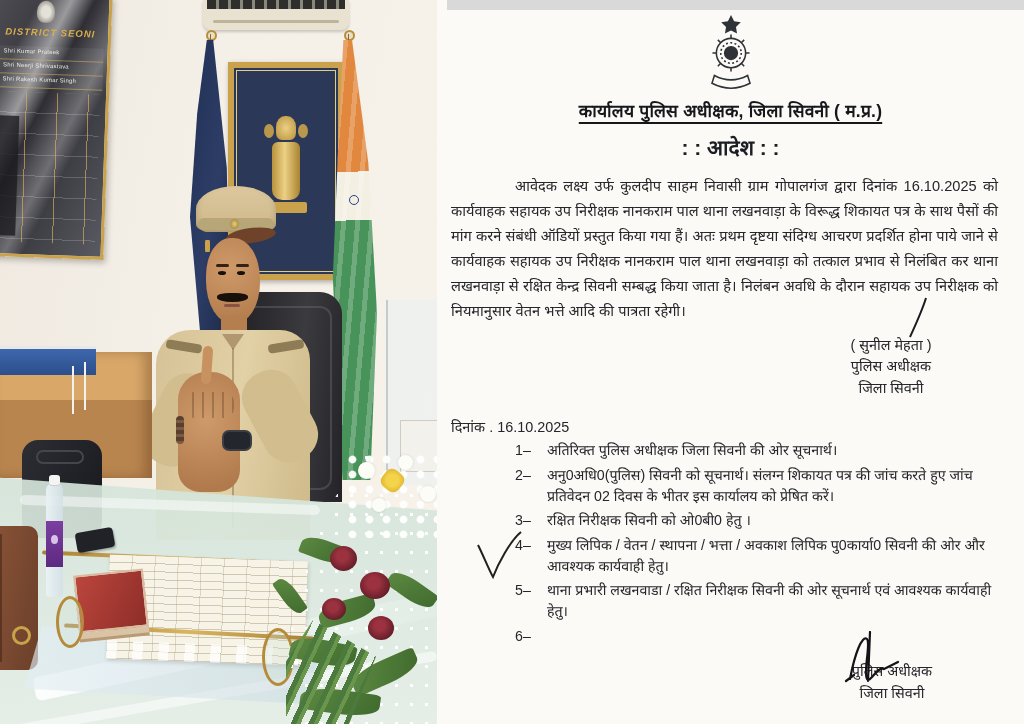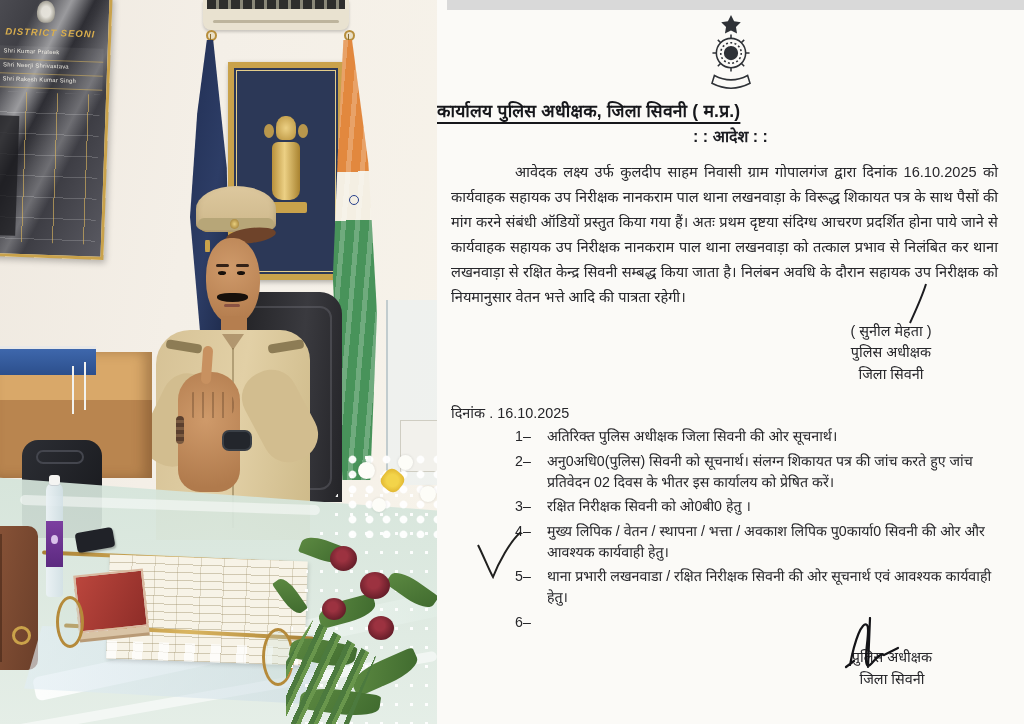--- a/index.html
+++ b/index.html
@@ -153,23 +153,23 @@
   .yellow-flower{left:382px;top:470px;width:21px;height:21px;background:radial-gradient(#f3d44a 40%,#d8a825);border-radius:35%;transform:rotate(40deg);}
   .rose{border-radius:50%;background:radial-gradient(circle at 45% 40%,#9c3240 25%,#5f1b26 78%);}
   .rs1{left:330px;top:546px;width:27px;height:25px;} .rs2{left:360px;top:572px;width:30px;height:27px;}
   .rs3{left:322px;top:598px;width:24px;height:22px;} .rs4{left:368px;top:616px;width:26px;height:24px;}
   .stems{left:286px;top:620px;width:90px;height:104px;background:repeating-linear-gradient(115deg,#4c7a3e 0 5px,#69964c 5px 9px,transparent 9px 16px);clip-path:polygon(30% 0,100% 35%,70% 100%,0 100%,0 40%);}
 
   
   .doc{position:relative;width:587px;height:724px;background:#fbfaf7;color:#26262a;overflow:hidden;}
   .doc-strip{position:absolute;left:10px;top:0;width:577px;height:10px;background:#d9d9d9;}
   .crest-wrap{position:relative;margin:14px auto 0;width:60px;height:82px;}
-  .office-title{margin-top:2px;font-size:17.5px;font-weight:bold;color:#16171b;
+  .office-title{margin-top:2px;text-align:center;font-size:17.5px;font-weight:bold;color:#16171b;
                 text-decoration:underline;text-decoration-thickness:1.6px;text-underline-offset:5px;letter-spacing:.2px;}
-  .order-heading{margin-top:3px;text-align:center;font-size:16px;font-weight:bold;color:#1c1d22;}
+  .order-heading{margin-top:11px;text-align:center;font-size:21px;font-weight:bold;color:#1c1d22;}
   .order-body{margin:13px 26px 0 14px;text-align:justify;font-size:14.6px;line-height:1.72;text-indent:64px;}
   .sign-block{position:relative;margin:10px 48px 0 auto;width:170px;text-align:center;font-size:14.4px;line-height:1.5;font-weight:500;}
   .pen-line{position:absolute;right:44px;top:-38px;}
   .ref-row{display:flex;justify-content:space-between;margin:18px 34px 0 14px;font-size:14.4px;}
   .copies-label{margin:2px 0 0 14px;font-size:14.4px;}
   .copy-list{margin:4px 24px 0 78px;}
   .copy-item{display:flex;gap:8px;font-size:14.2px;line-height:1.5;margin-top:3px;}
   .copy-num{flex:0 0 24px;}
   .checkmark{position:absolute;left:482px;top:529px;}
   .footer-sign{position:relative;margin:14px 52px 0 auto;width:160px;text-align:center;font-size:14.4px;line-height:1.5;}

